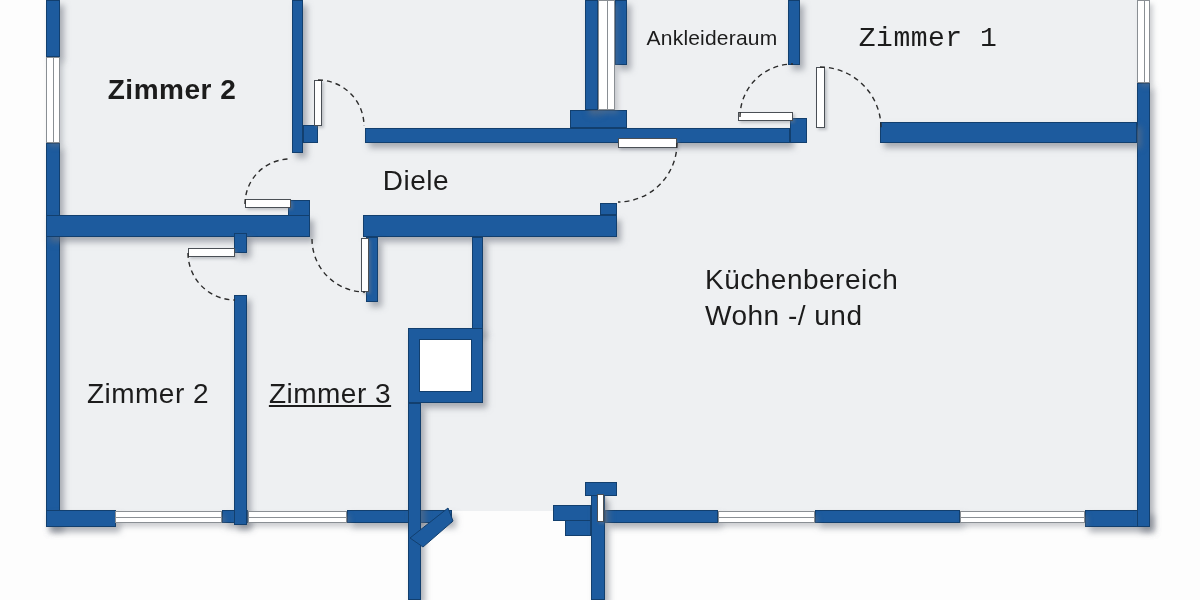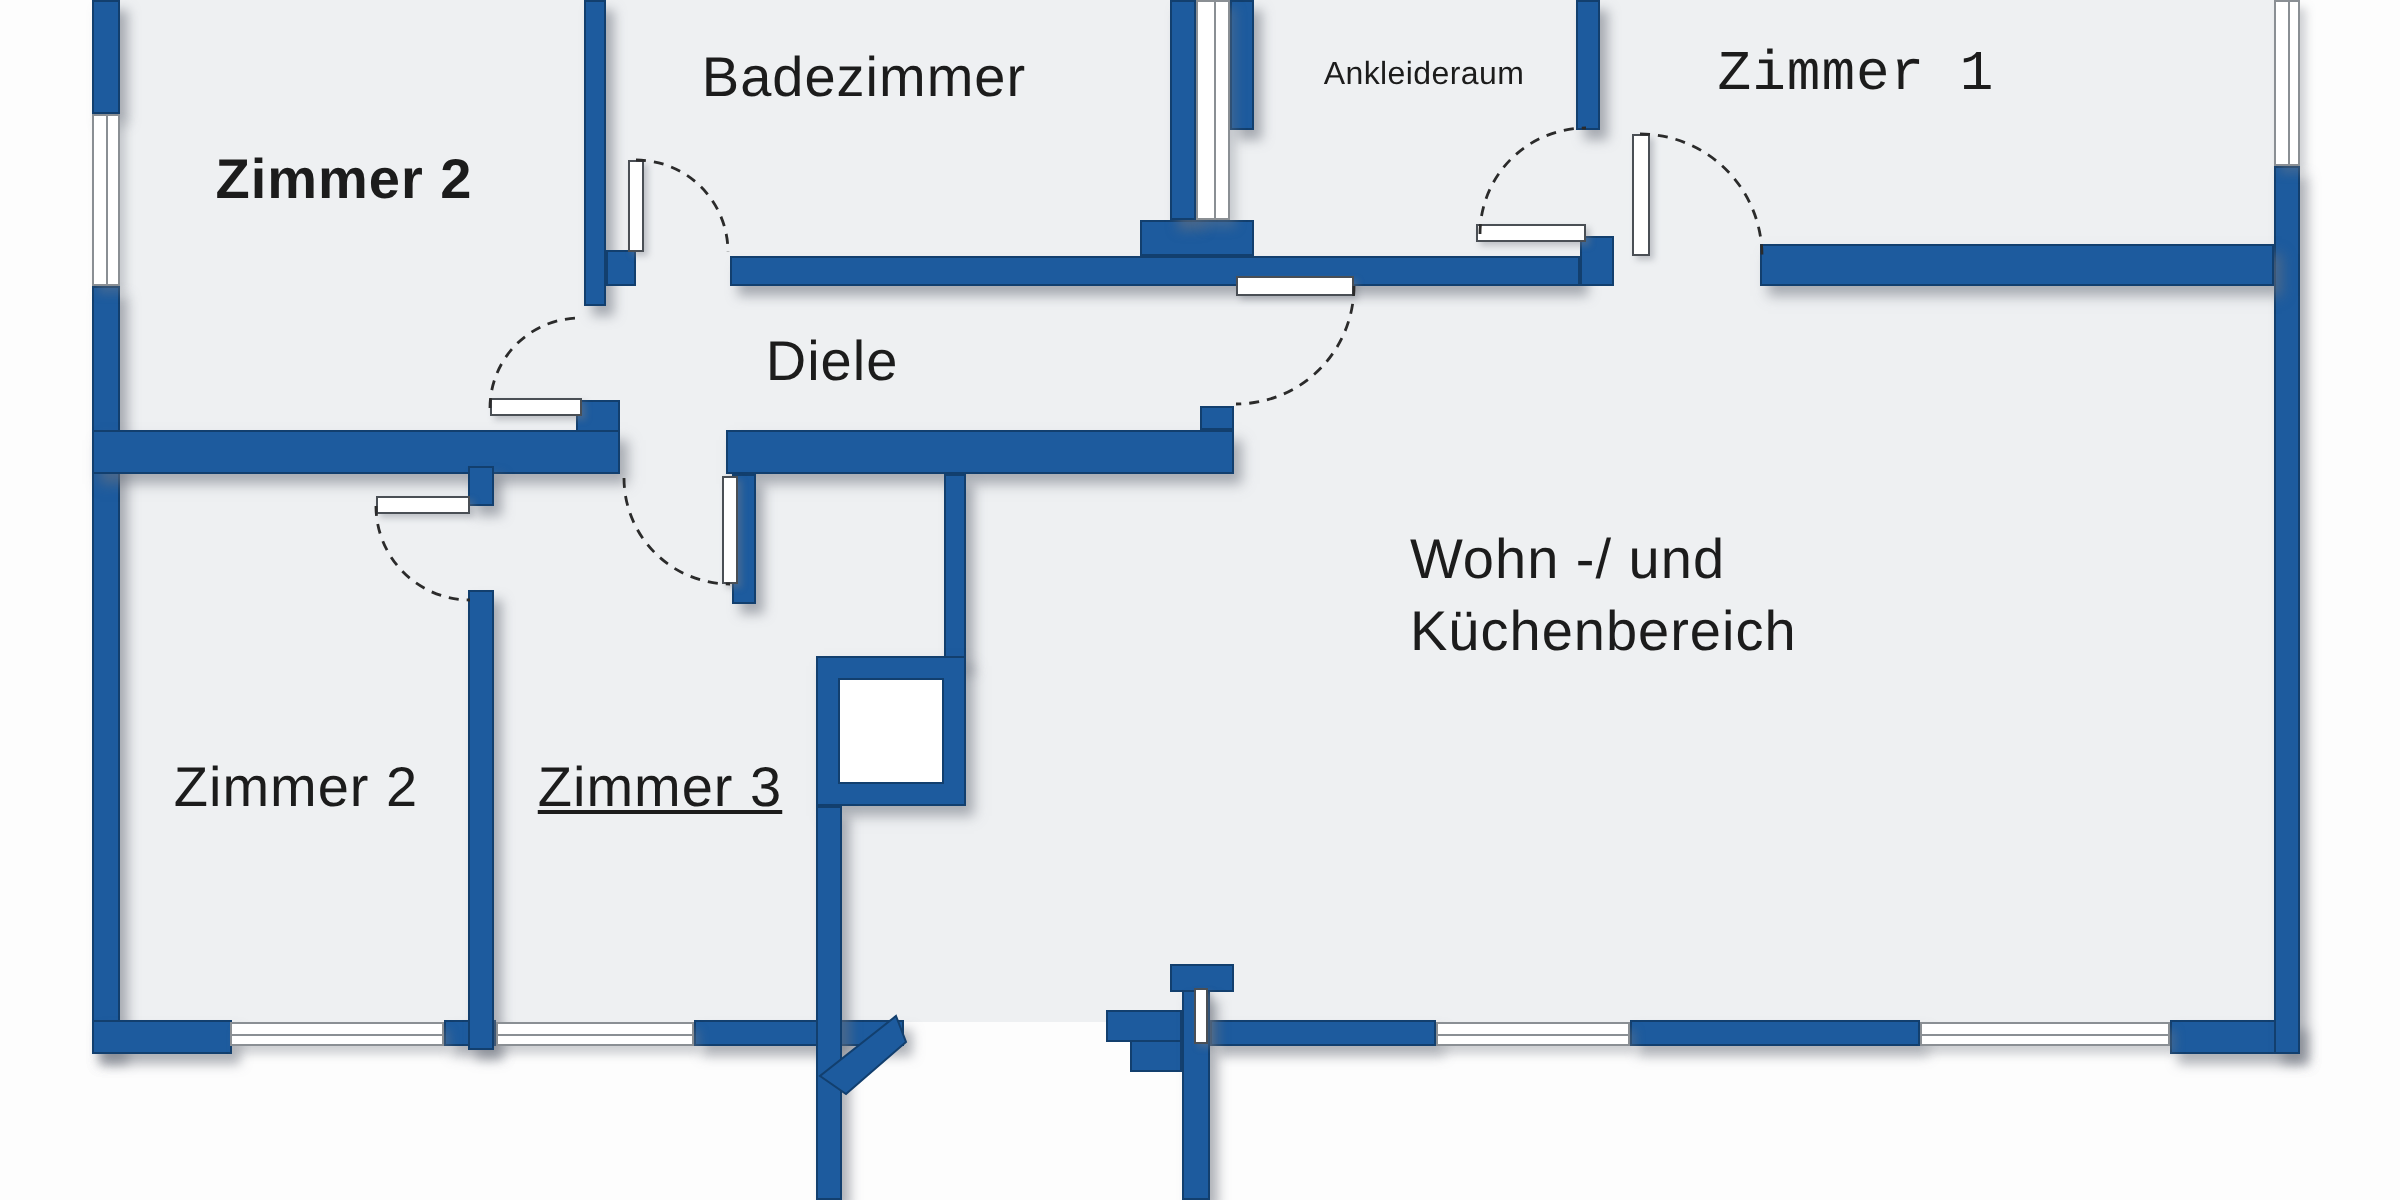--- a/index.html
+++ b/index.html
@@ -13,21 +13,21 @@
   .window{position:absolute;background:#ffffff;border:1px solid #8a8f94;box-sizing:border-box;
           box-shadow:3px 4px 5px rgba(120,125,135,.35);}
   .window.h::after{content:"";position:absolute;left:0;right:0;top:50%;height:1px;background:#8a8f94;}
   .window.v::after{content:"";position:absolute;top:0;bottom:0;left:50%;width:1px;background:#8a8f94;}
   .leaf{position:absolute;background:#ffffff;border:1px solid #4a4f55;box-sizing:border-box;
         box-shadow:2px 2px 3px rgba(120,125,135,.4);}
   svg.overlay{position:absolute;left:0;top:0;pointer-events:none;}
   .arc{fill:none;stroke:#2b2b2b;stroke-width:1.4;stroke-dasharray:5 4;}
   .room-label{position:absolute;transform:translate(-50%,-50%);white-space:nowrap;
               color:#1c1c1c;font-size:28px;letter-spacing:.5px;}
-  .room-label.small{font-size:16px;letter-spacing:.2px;}
+  .room-label.small{font-size:21px;letter-spacing:.2px;}
   .room-label.multiline{transform:none;line-height:36px;}
 </style>
 </head>
 <body>
 
 <div class="plan">
 
   <div class="floor" style="left:52px;top:0;width:1092px;height:511px;"></div>
 
   <div class="wall" style="left:46px;top:0;width:14px;height:57px;"></div>
@@ -94,24 +94,23 @@
     <path class="arc" d="M245,204 A45,45 0 0 1 290,159"></path>
     <path class="arc" d="M188,253 A47,47 0 0 0 235,300"></path>
     <path class="arc" d="M312,239 A53,53 0 0 0 365,292"></path>
     <path class="arc" d="M677,143 A59,59 0 0 1 618,202"></path>
     <path class="arc" d="M740,117 A53,53 0 0 1 793,64"></path>
     <path class="arc" d="M820,67 A61,61 0 0 1 881,128"></path>
     <polygon points="448,508 453,521 423,547 410,538" fill="#1d5b9e" stroke="#123f6e" stroke-width="1"></polygon>
   </svg>
 
   <div class="room-label" style="left:172px;top:90px;font-weight:bold;">Zimmer 2</div>
-  <div class="room-label" style="left:432px;top:39px;">Badezimmer</div>
   <div class="room-label small" style="left:712px;top:38px;">Ankleideraum</div>
   <div class="room-label" style="left:928px;top:38px;font-family:Liberation Mono, monospace;">Zimmer 1</div>
   <div class="room-label" style="left:416px;top:181px;">Diele</div>
   <div class="room-label multiline" style="left:705px;top:262px;">
+    <div>Küchenbereich</div>
     <div>Wohn -/ und</div>
-    <div>Küchenbereich</div>
   </div>
   <div class="room-label" style="left:148px;top:394px;">Zimmer 2</div>
   <div class="room-label" style="left:330px;top:394px;text-decoration:underline;">Zimmer 3</div>
 
 </div>
 
 </body></html>

